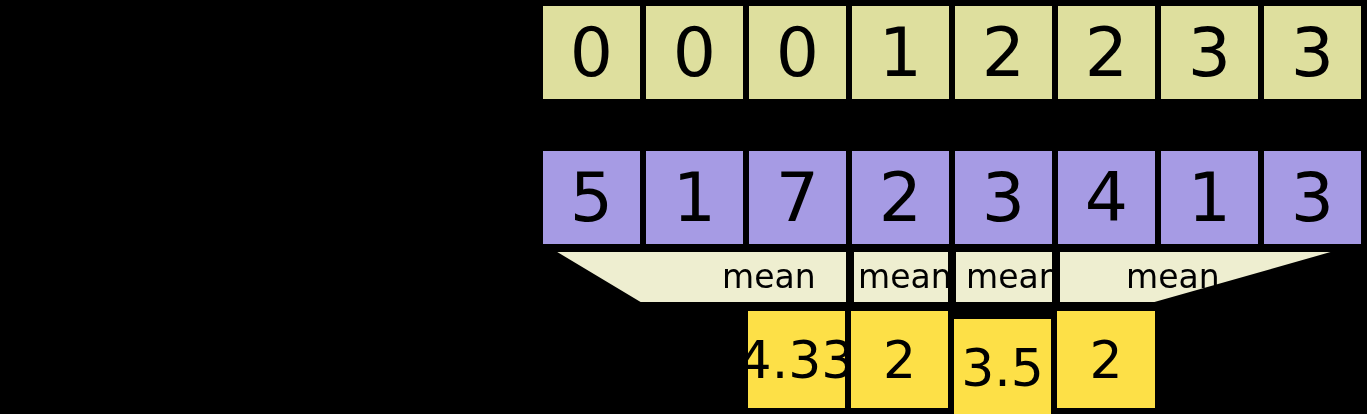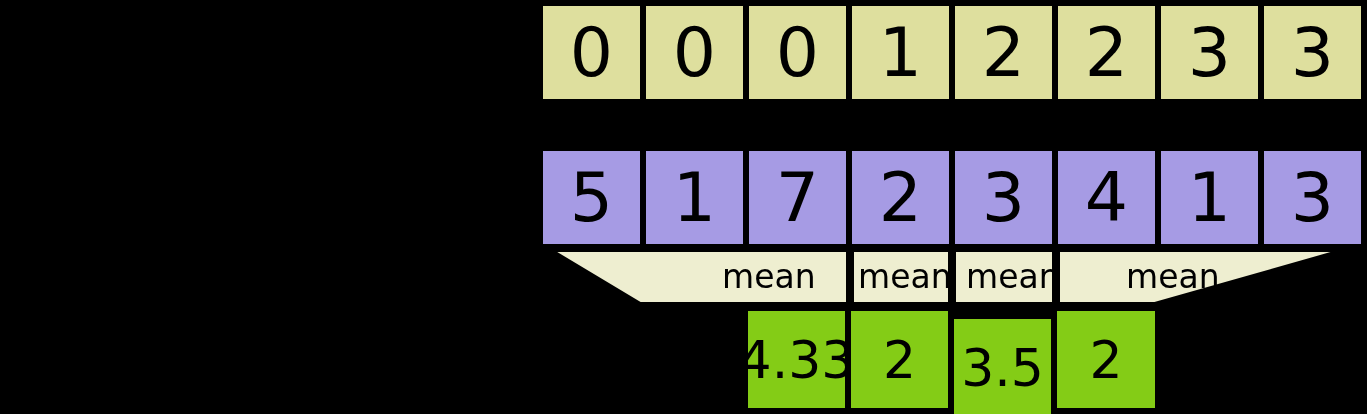--- a/index.html
+++ b/index.html
@@ -28,21 +28,21 @@
   }
   .cell.index-cell {
     background: #dedf9e;
     font-size: 68px;
   }
   .cell.value-cell {
     background: #a69be4;
     font-size: 68px;
   }
   .cell.result-cell {
-    background: #84cc16;
+    background: #fde047;
     font-size: 52px;
   }
   .funnel-layer {
     position: absolute;
     left: 0;
     top: 0;
     width: 1367px;
     height: 414px;
     pointer-events: none;
   }

